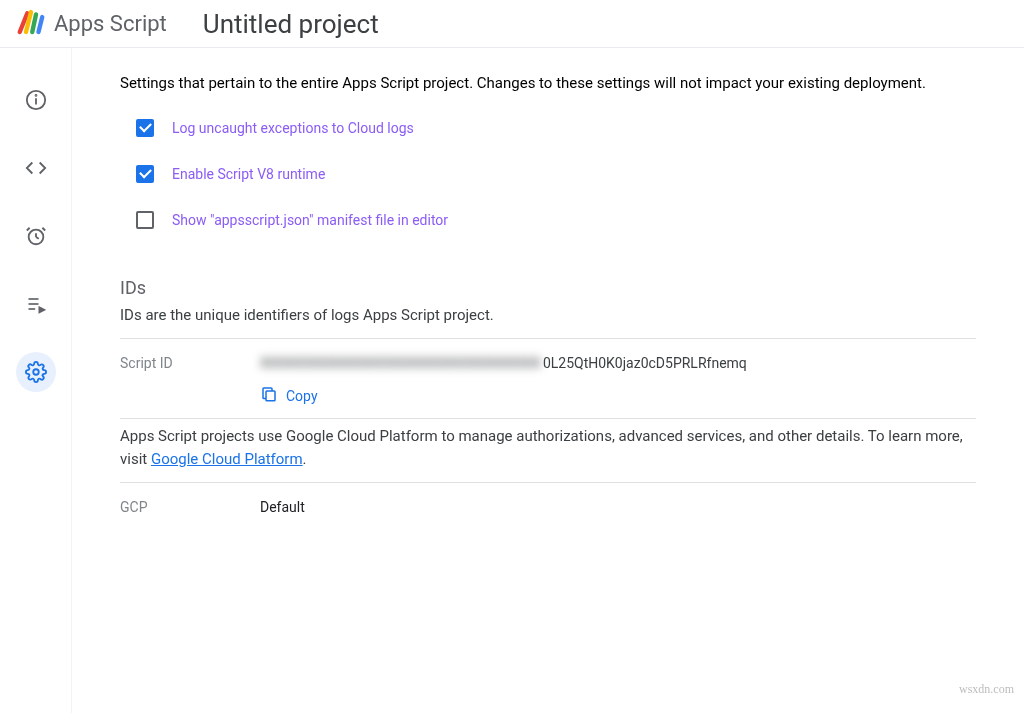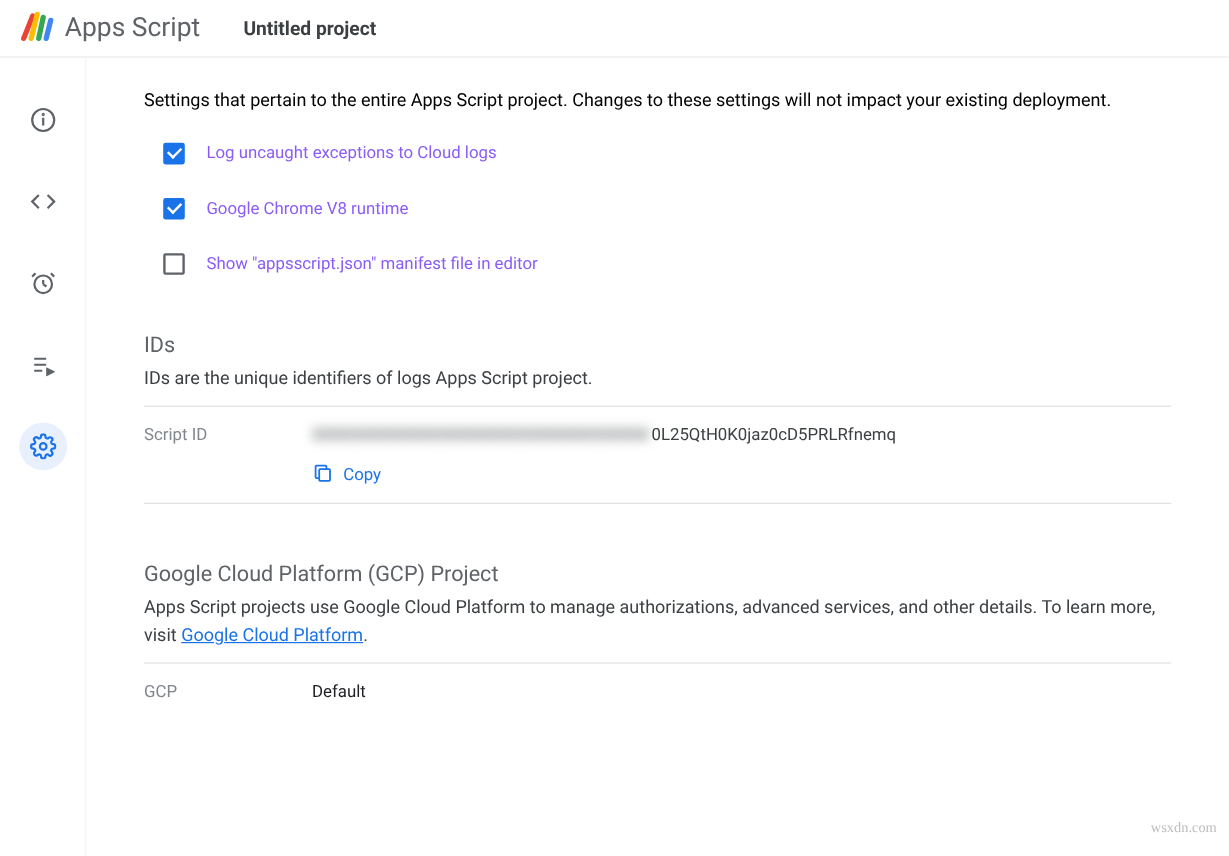--- a/index.html
+++ b/index.html
@@ -18,24 +18,24 @@
   border-bottom: 1px solid #e8eaed;
   height: 48px;
 }
 .logo-wrap { display: flex; align-items: center; gap: 8px; }
 .logo-text {
   font-size: 22px;
   color: #5f6368;
   font-weight: 400;
 }
 .project-title {
-  font-size: 16px;
+  font-size: 26px;
   color: #3c4043;
   margin-left: 36px;
-  font-weight: 700;
+  font-weight: 400;
 }
 .main { display: flex; height: calc(713px - 48px); }
 .sidebar {
   width: 72px;
   display: flex;
   flex-direction: column;
   align-items: center;
   padding-top: 32px;
   gap: 28px;
   border-right: 1px solid #f1f3f4;
@@ -210,21 +210,21 @@
 
   <div class="content">
     <p class="desc">Settings that pertain to the entire Apps Script project. Changes to these settings will not impact your existing deployment.</p>
 
     <div class="checkbox-row">
       <div class="chk checked"></div>
       <span class="chk-label">Log uncaught exceptions to Cloud logs</span>
     </div>
     <div class="checkbox-row">
       <div class="chk checked"></div>
-      <span class="chk-label">Google Chrome V8 runtime</span>
+      <span class="chk-label">Enable Script V8 runtime</span>
     </div>
     <div class="checkbox-row">
       <div class="chk"></div>
       <span class="chk-label">Show "appsscript.json" manifest file in editor</span>
     </div>
 
     <h2 class="section-h">IDs</h2>
     <p class="section-desc">IDs are the unique identifiers of logs Apps Script project.</p>
     <div class="divider"></div>
     <div class="id-row">
@@ -239,21 +239,20 @@
                 <rect x="8" y="8" width="12" height="13" rx="1"></rect>
                 <path d="M16 8 V5 a1 1 0 0 0-1-1 H5 a1 1 0 0 0-1 1 v12 a1 1 0 0 0 1 1 h3"></path>
               </svg>
           </span>
           <span>Copy</span>
         </div>
       </div>
     </div>
     <div class="divider"></div>
 
-    <h2 class="section-h">Google Cloud Platform (GCP) Project</h2>
     <p class="section-desc">
       <span>Apps Script projects use Google Cloud Platform to manage authorizations, advanced services, and other details. To learn more, visit </span><span class="link">Google Cloud Platform</span><span>.</span>
     </p>
     <div class="divider"></div>
     <div class="gcp-row">
       <div class="id-label">GCP</div>
       <div>Default</div>
     </div>
   </div>
 </div>

